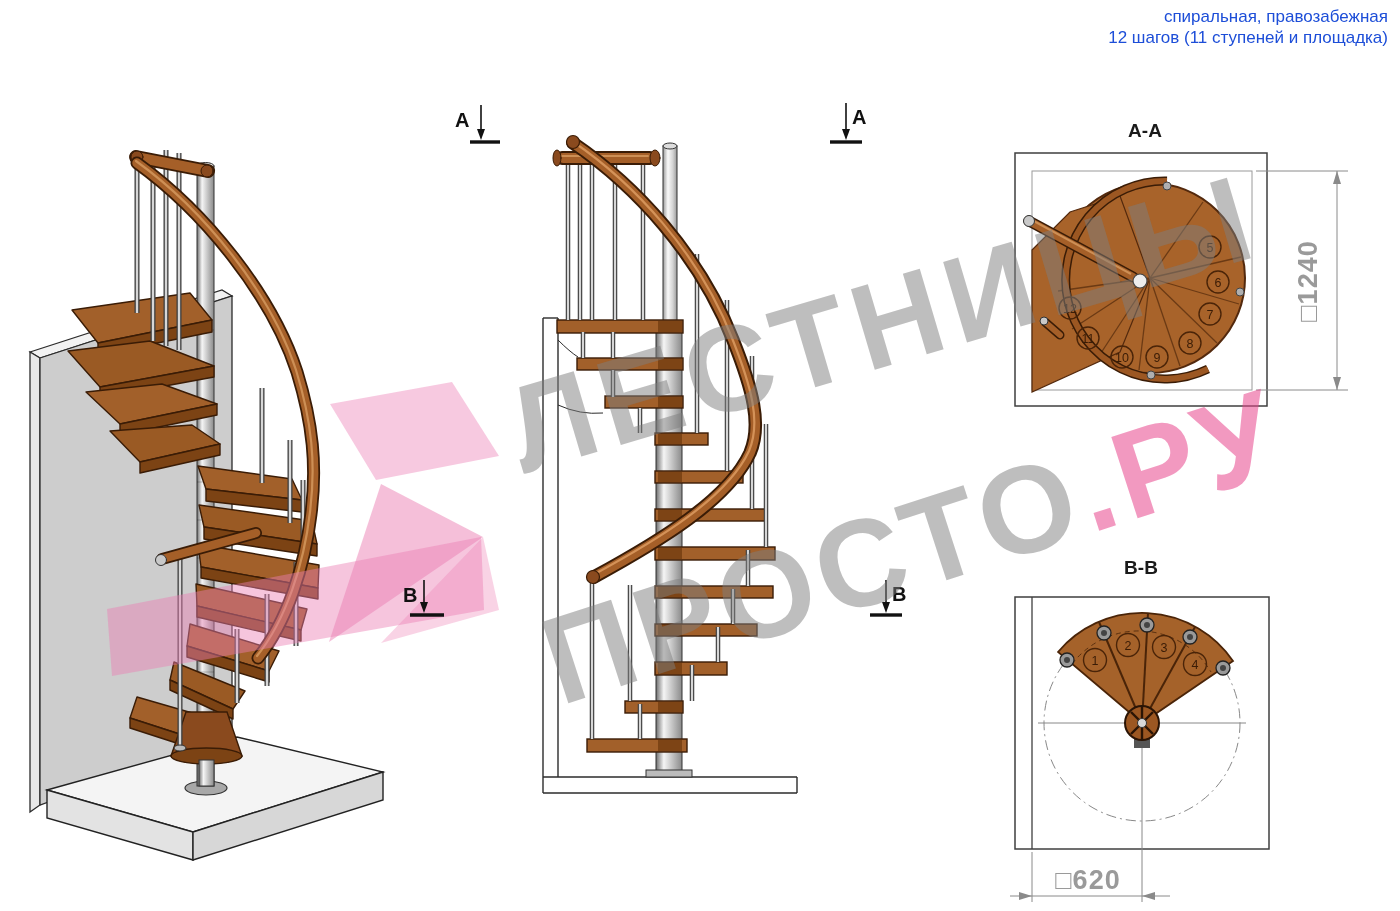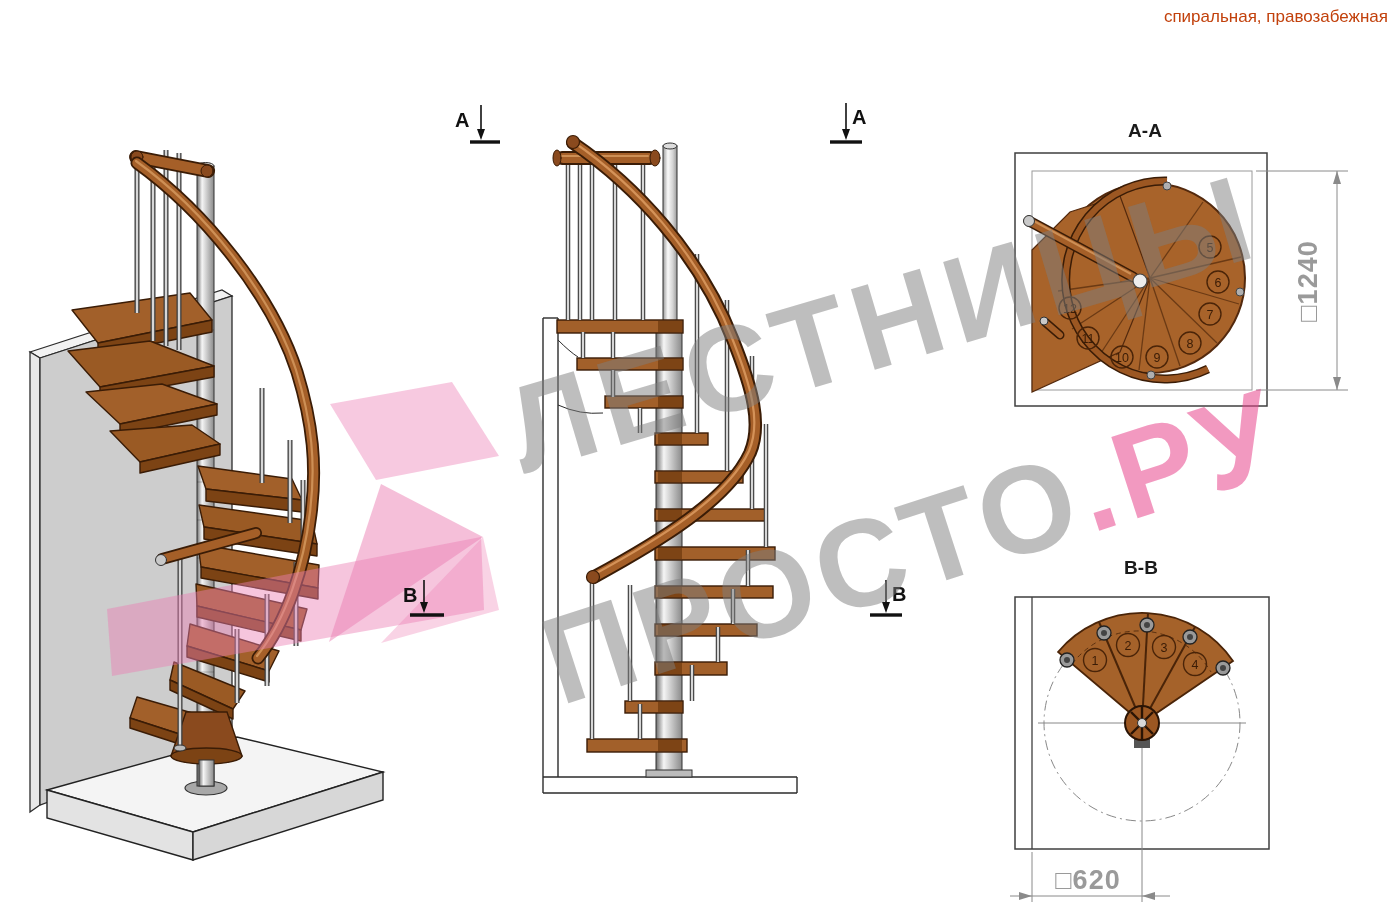--- a/index.html
+++ b/index.html
@@ -1,20 +1,20 @@
 <!DOCTYPE html>
 <html><head>
 <meta charset="utf-8">
 <style>
   html,body{margin:0;padding:0;background:#ffffff;}
   #stage{position:relative;width:1400px;height:911px;background:#ffffff;overflow:hidden;
          font-family:"Liberation Sans","DejaVu Sans",sans-serif;}
   #drawing{position:absolute;left:0;top:0;z-index:1;}
   .header{position:absolute;top:6px;right:12px;z-index:5;text-align:right;
-          font-size:17px;line-height:21px;color:#c2410c;}
+          font-size:17px;line-height:21px;color:#1d4ed8;}
   .wm{position:absolute;z-index:4;font-weight:700;white-space:nowrap;line-height:1;
       transform-origin:0 0;pointer-events:none;}
   #wm1{left:494px;top:375px;font-size:122px;letter-spacing:8px;
        transform:rotate(-16.5deg);color:rgba(125,125,125,0.5);}
   #wm2{left:528px;top:606px;font-size:124px;letter-spacing:6px;
        transform:rotate(-18deg);color:rgba(125,125,125,0.5);}
   #wm2 .pink{color:rgba(232,70,140,0.55);}
   svg text{font-family:"Liberation Sans","DejaVu Sans",sans-serif;}
   .dimtxt{fill:#9a9a9a;font-size:27px;font-weight:700;letter-spacing:1px;}
   .vtitle{fill:#1a1a1a;font-size:19px;font-weight:700;}
@@ -418,14 +418,15 @@
       <line x1="870" y1="615" x2="902" y2="615" stroke="#111" stroke-width="3.4"></line>
     </g>
   </g>
 </svg>
 
   <div id="wm1" class="wm">ЛЕСТНИЦЫ</div>
   <div id="wm2" class="wm"><span>ПРОСТО</span><span class="pink">.РУ</span></div>
 
   <div class="header">
     <div>спиральная, правозабежная</div>
+    <div>12 шагов (11 ступеней и площадка)</div>
   </div>
 </div>
 
 </body></html>

